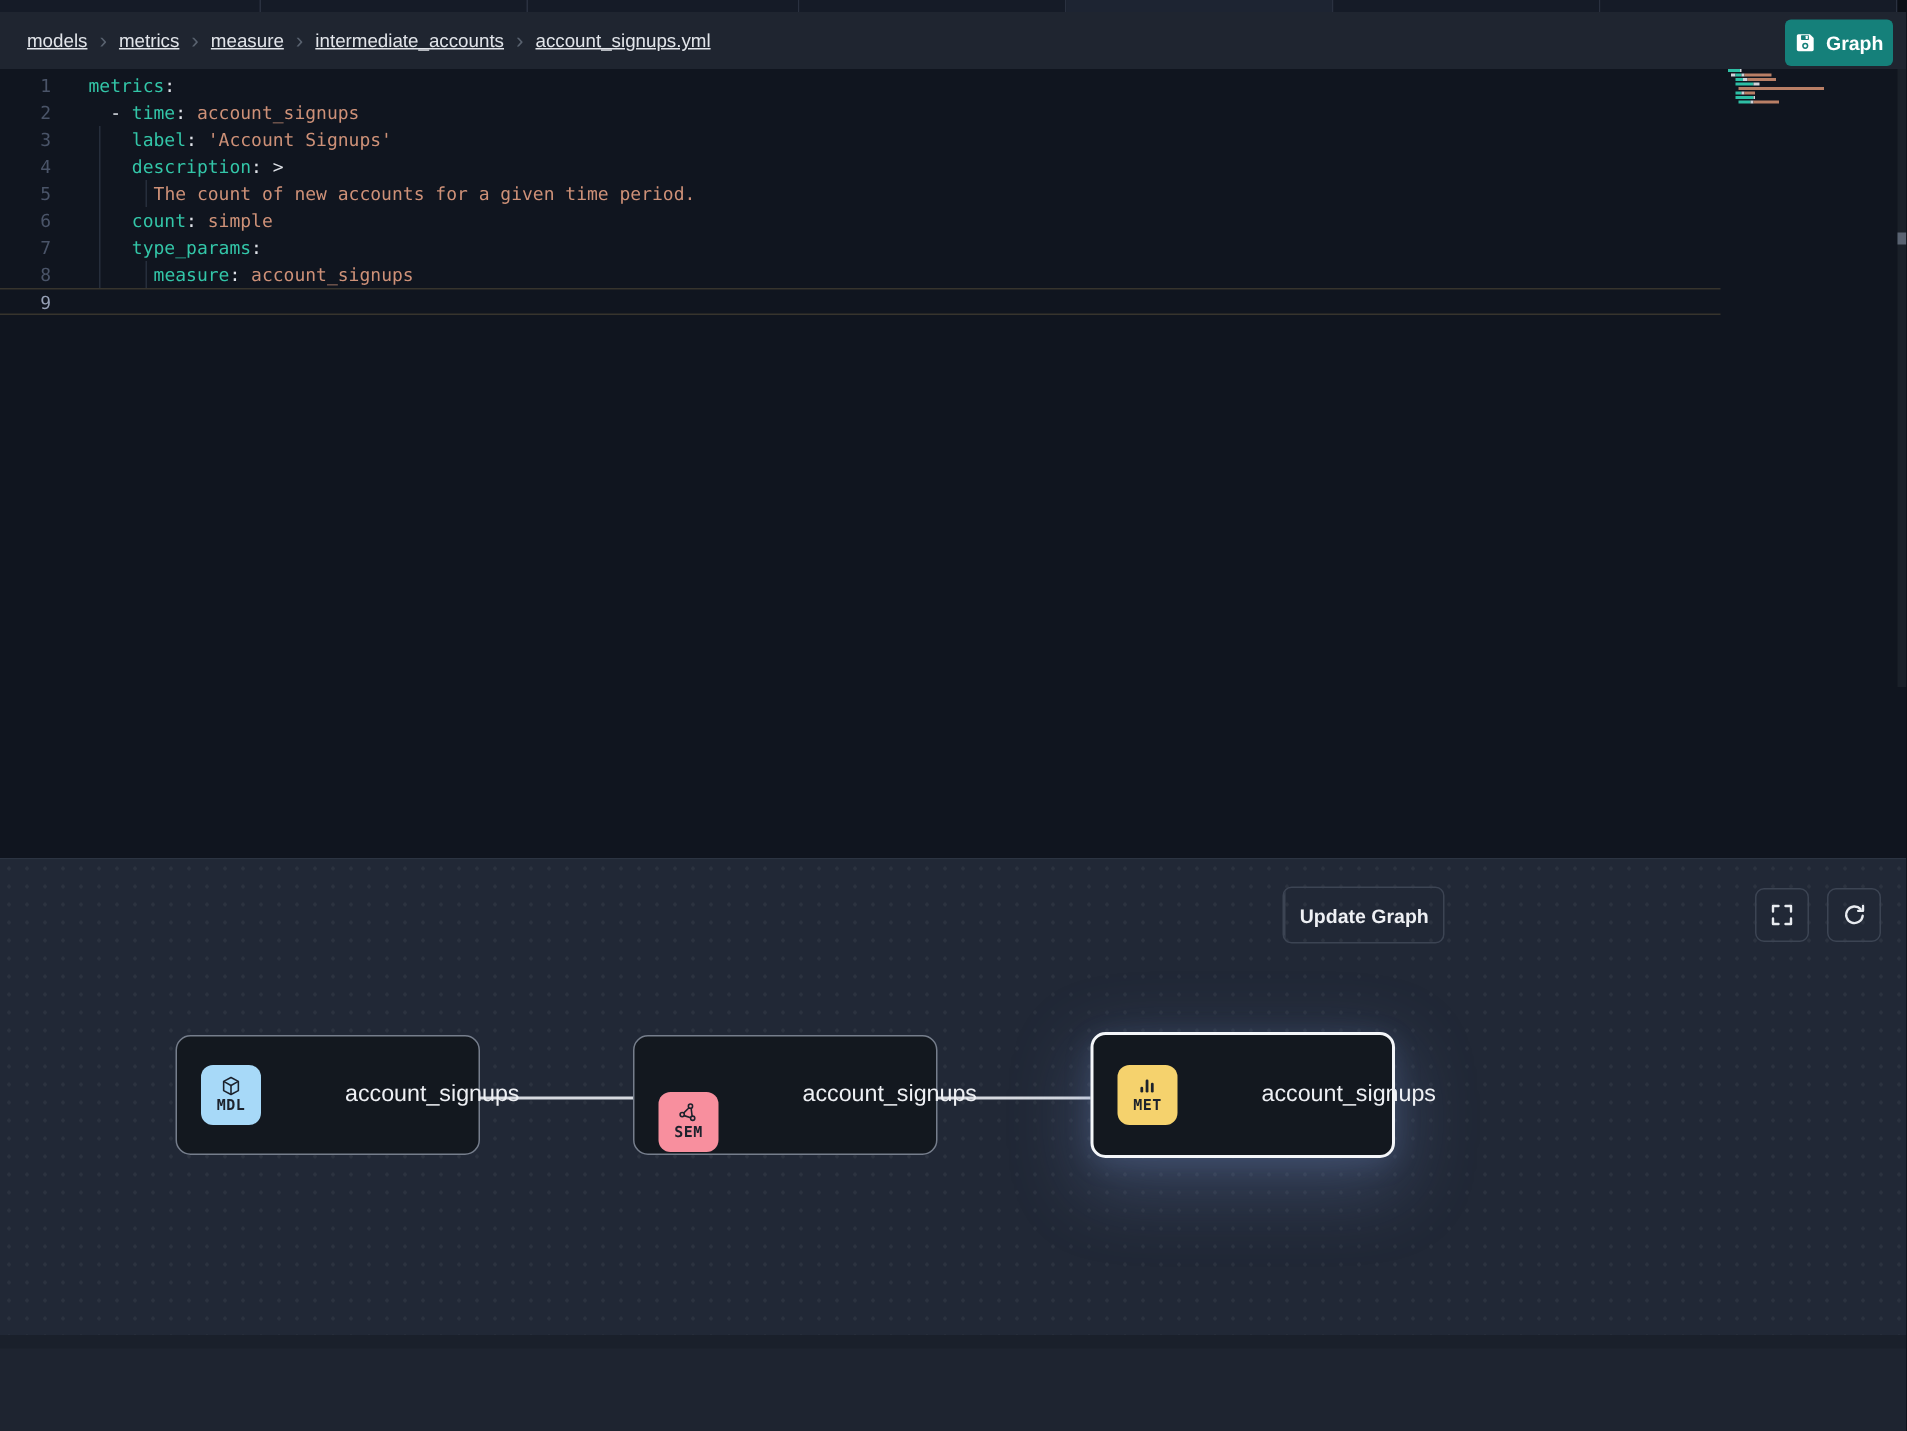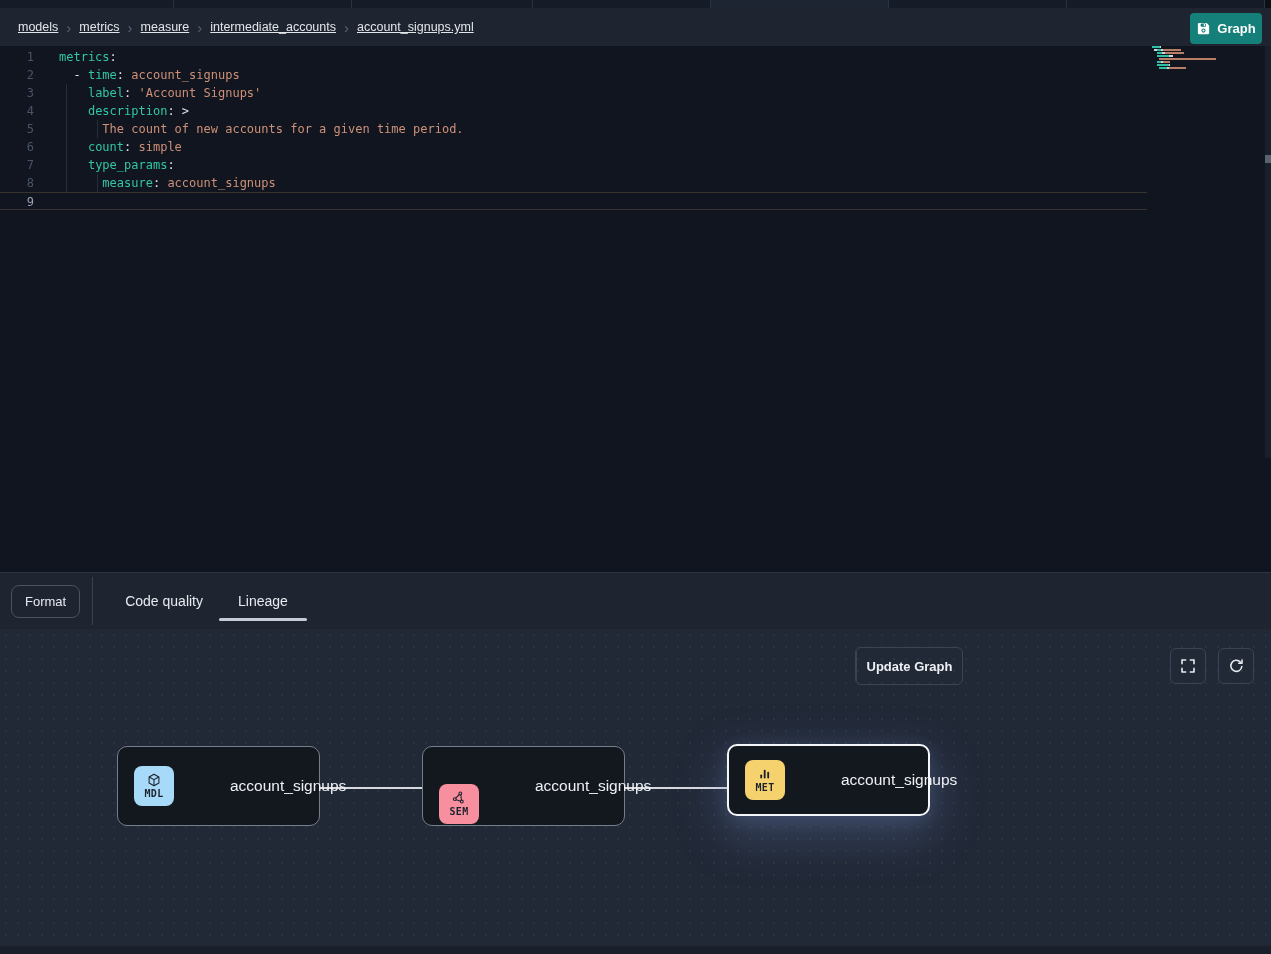--- a/index.html
+++ b/index.html
@@ -107,21 +107,21 @@
   .edge { position:absolute; height:2px; background:#d6d9df; top:158px; }
   .e1 { left:320px; width:102px; }
   .e2 { left:625px; width:102px; }
 
   .node {
     position:absolute; top:117px; width:203px; height:80px; background:#13181f;
     border:1px solid #767e8c; border-radius:10px; display:flex; align-items:center; cursor:pointer;gap:39px;
   }
   .n1 { left:117px; } .n2 { left:422px; }
   .n3 {
-    left:727px; top:115px; height:72px; border:2px solid #f4f6f9;
+    left:727px; top:115px; height:84px; border:2px solid #f4f6f9;
     box-shadow:0 16px 48px 6px rgba(124,150,212,0.25), 0 4px 18px rgba(124,150,212,0.18);
   }
   .badge {
     width:40px; height:40px; margin-left:16px; border-radius:8px; flex:none;
     display:flex; flex-direction:column; align-items:center; justify-content:center; gap:1px;
   }
   .badge-mdl { background:#a7d9f8; }
   .badge-sem { background:#f88f9e;margin-top:36px; }
   .badge-met { background:#f5d26d; }
   .badge-label { font-family:"DejaVu Sans Mono", monospace; font-size:10px; font-weight:700; color:#1c222c; letter-spacing:0.3px; }
@@ -254,31 +254,20 @@
           <span class="mm-val" style="width: 17.25px;"></span>
         </div>
         <div class="mm-row"></div>
       </div>
     <div class="scrollbar">
       <div class="scroll-thumb"></div>
     </div>
   </div>
 
   <div class="panel">
-    <div class="panel-header">
-      <button class="format-btn">Format</button>
-      <div class="vdiv"></div>
-      <div class="ptab codequality">
-        <span>Code quality</span>
-      </div>
-      <div class="ptab lineage">
-        <span>Lineage</span>
-        <div class="tab-underline"></div>
-      </div>
-    </div>
 
     <div class="canvas">
       <div class="controls">
         <div class="selector-group">
           <button class="update-btn">Update Graph</button>
         </div>
         <button class="icon-btn expand">
           <svg width="16" height="16" viewBox="0 0 24 24" fill="none" stroke="#e8ebf0" stroke-width="2.4" stroke-linecap="round" stroke-linejoin="round">
             <path d="M3 8.5V3h5.5"></path>
               <path d="M15.5 3H21v5.5"></path>

